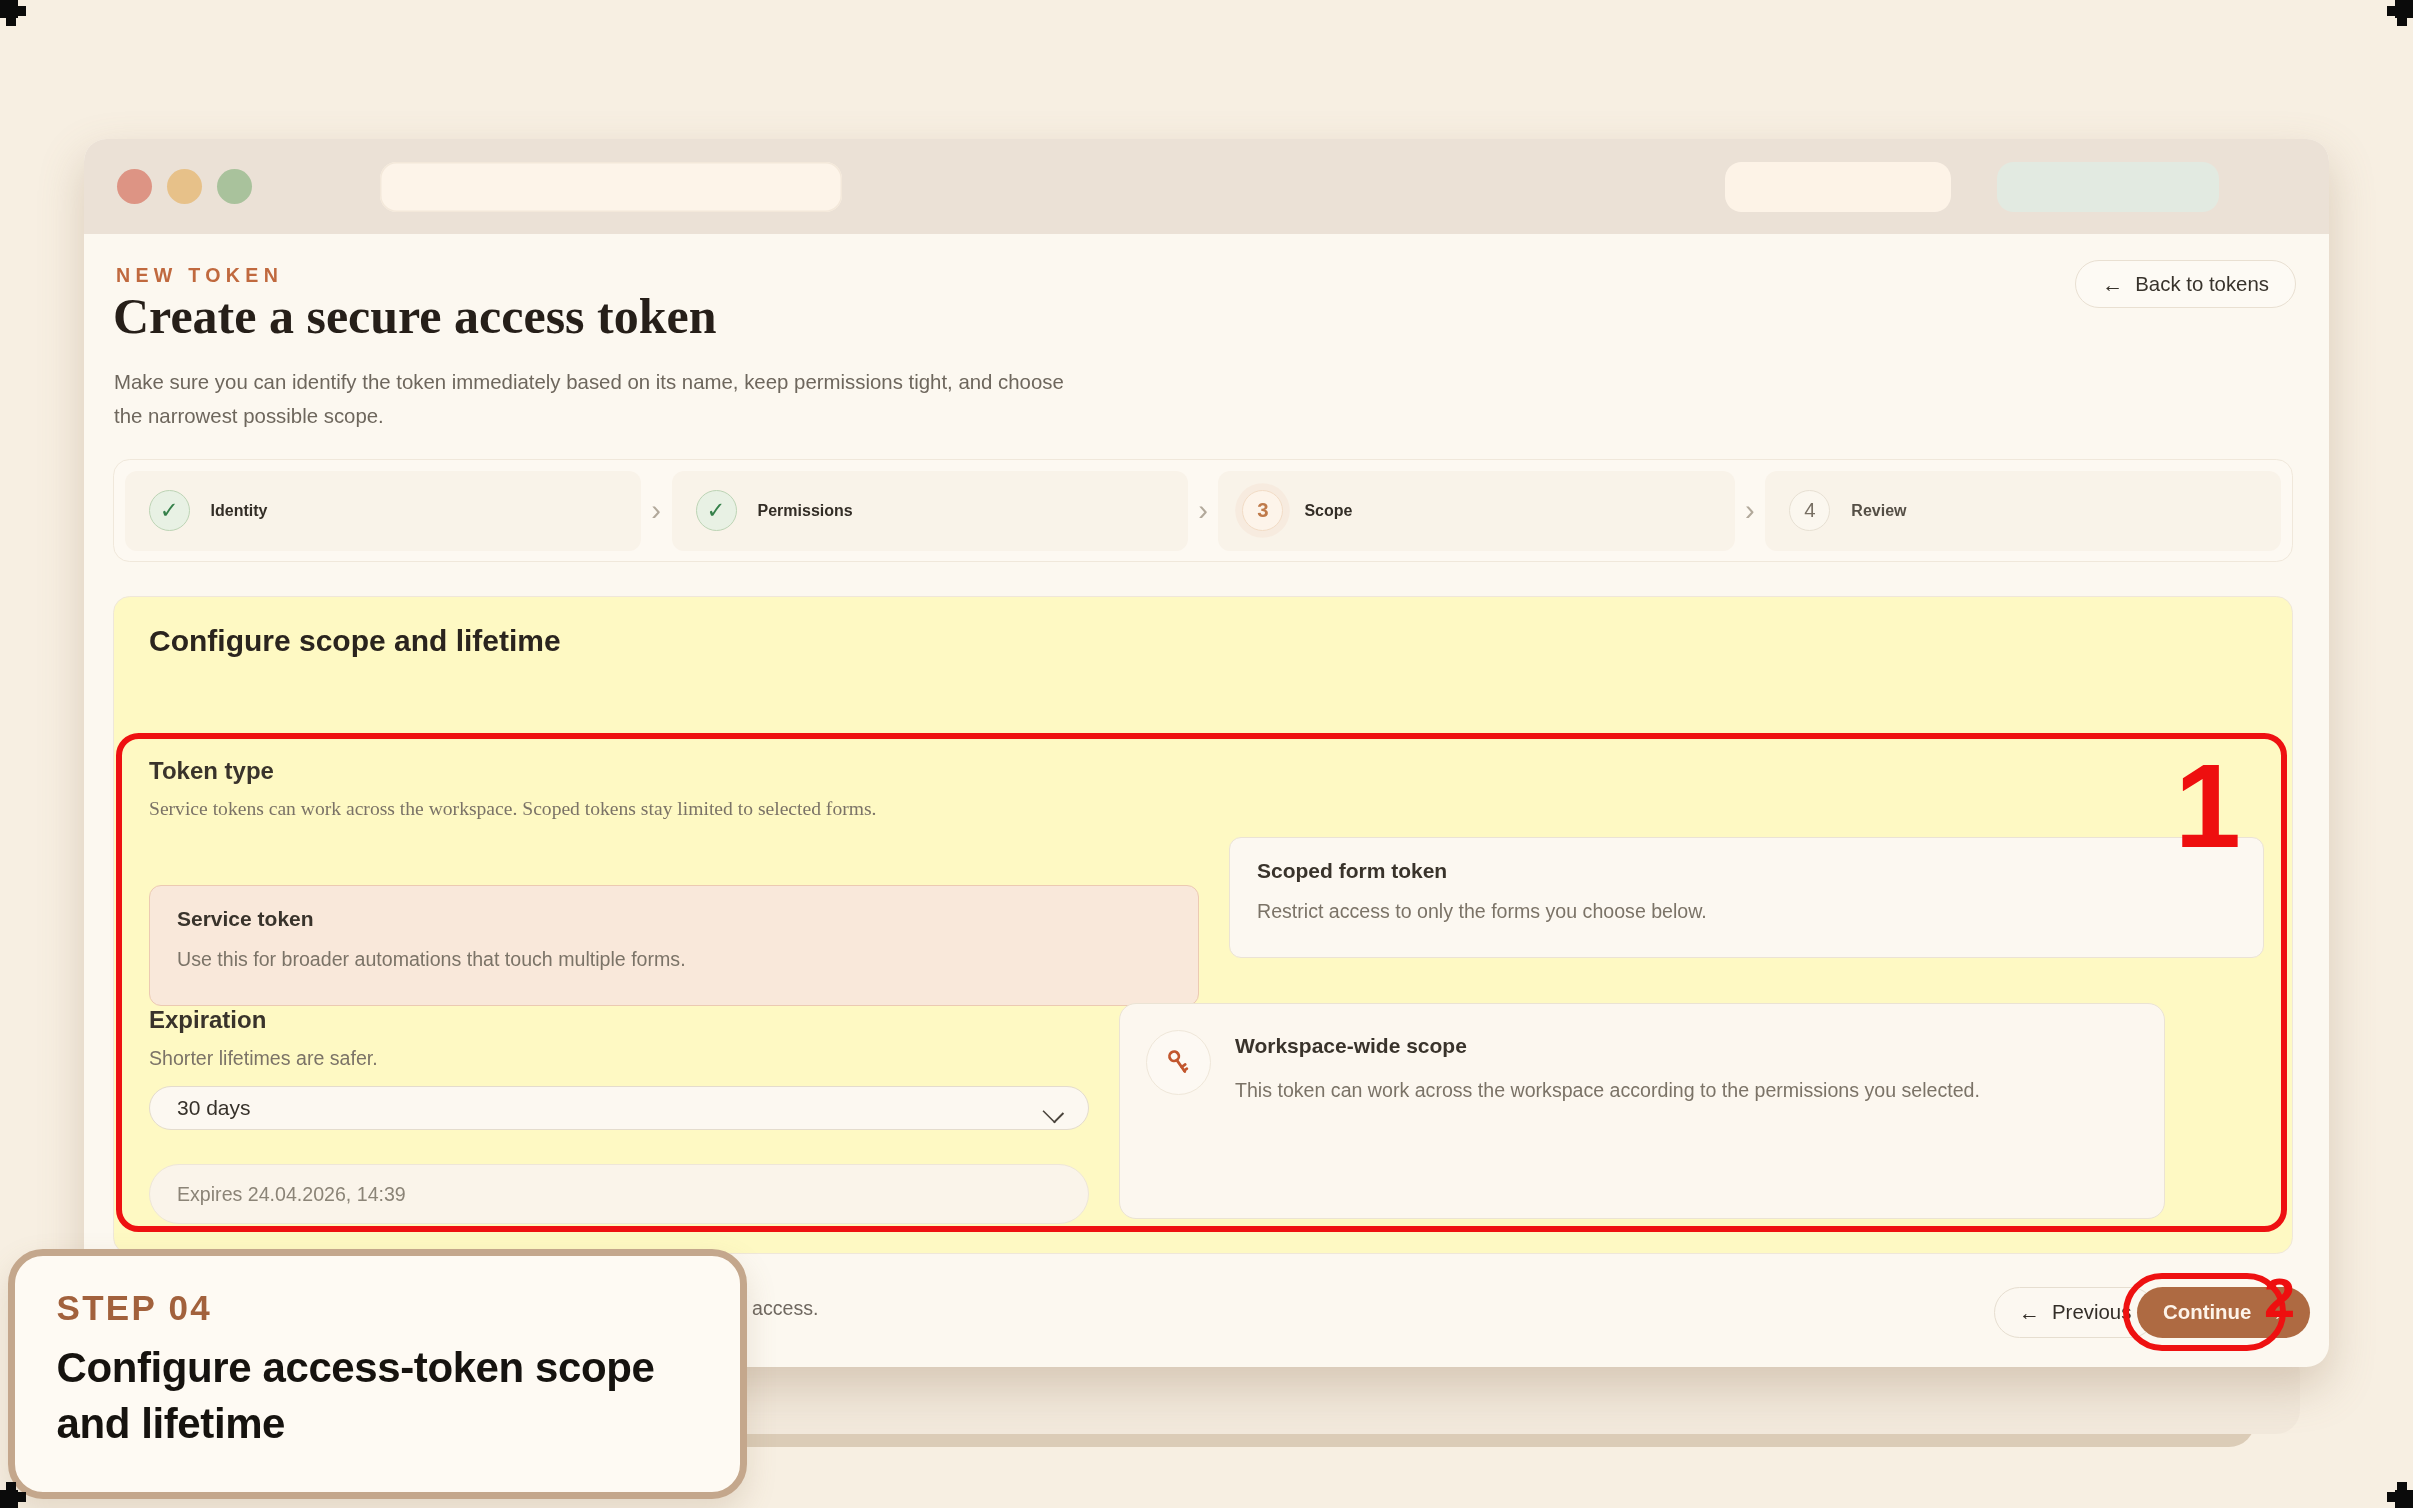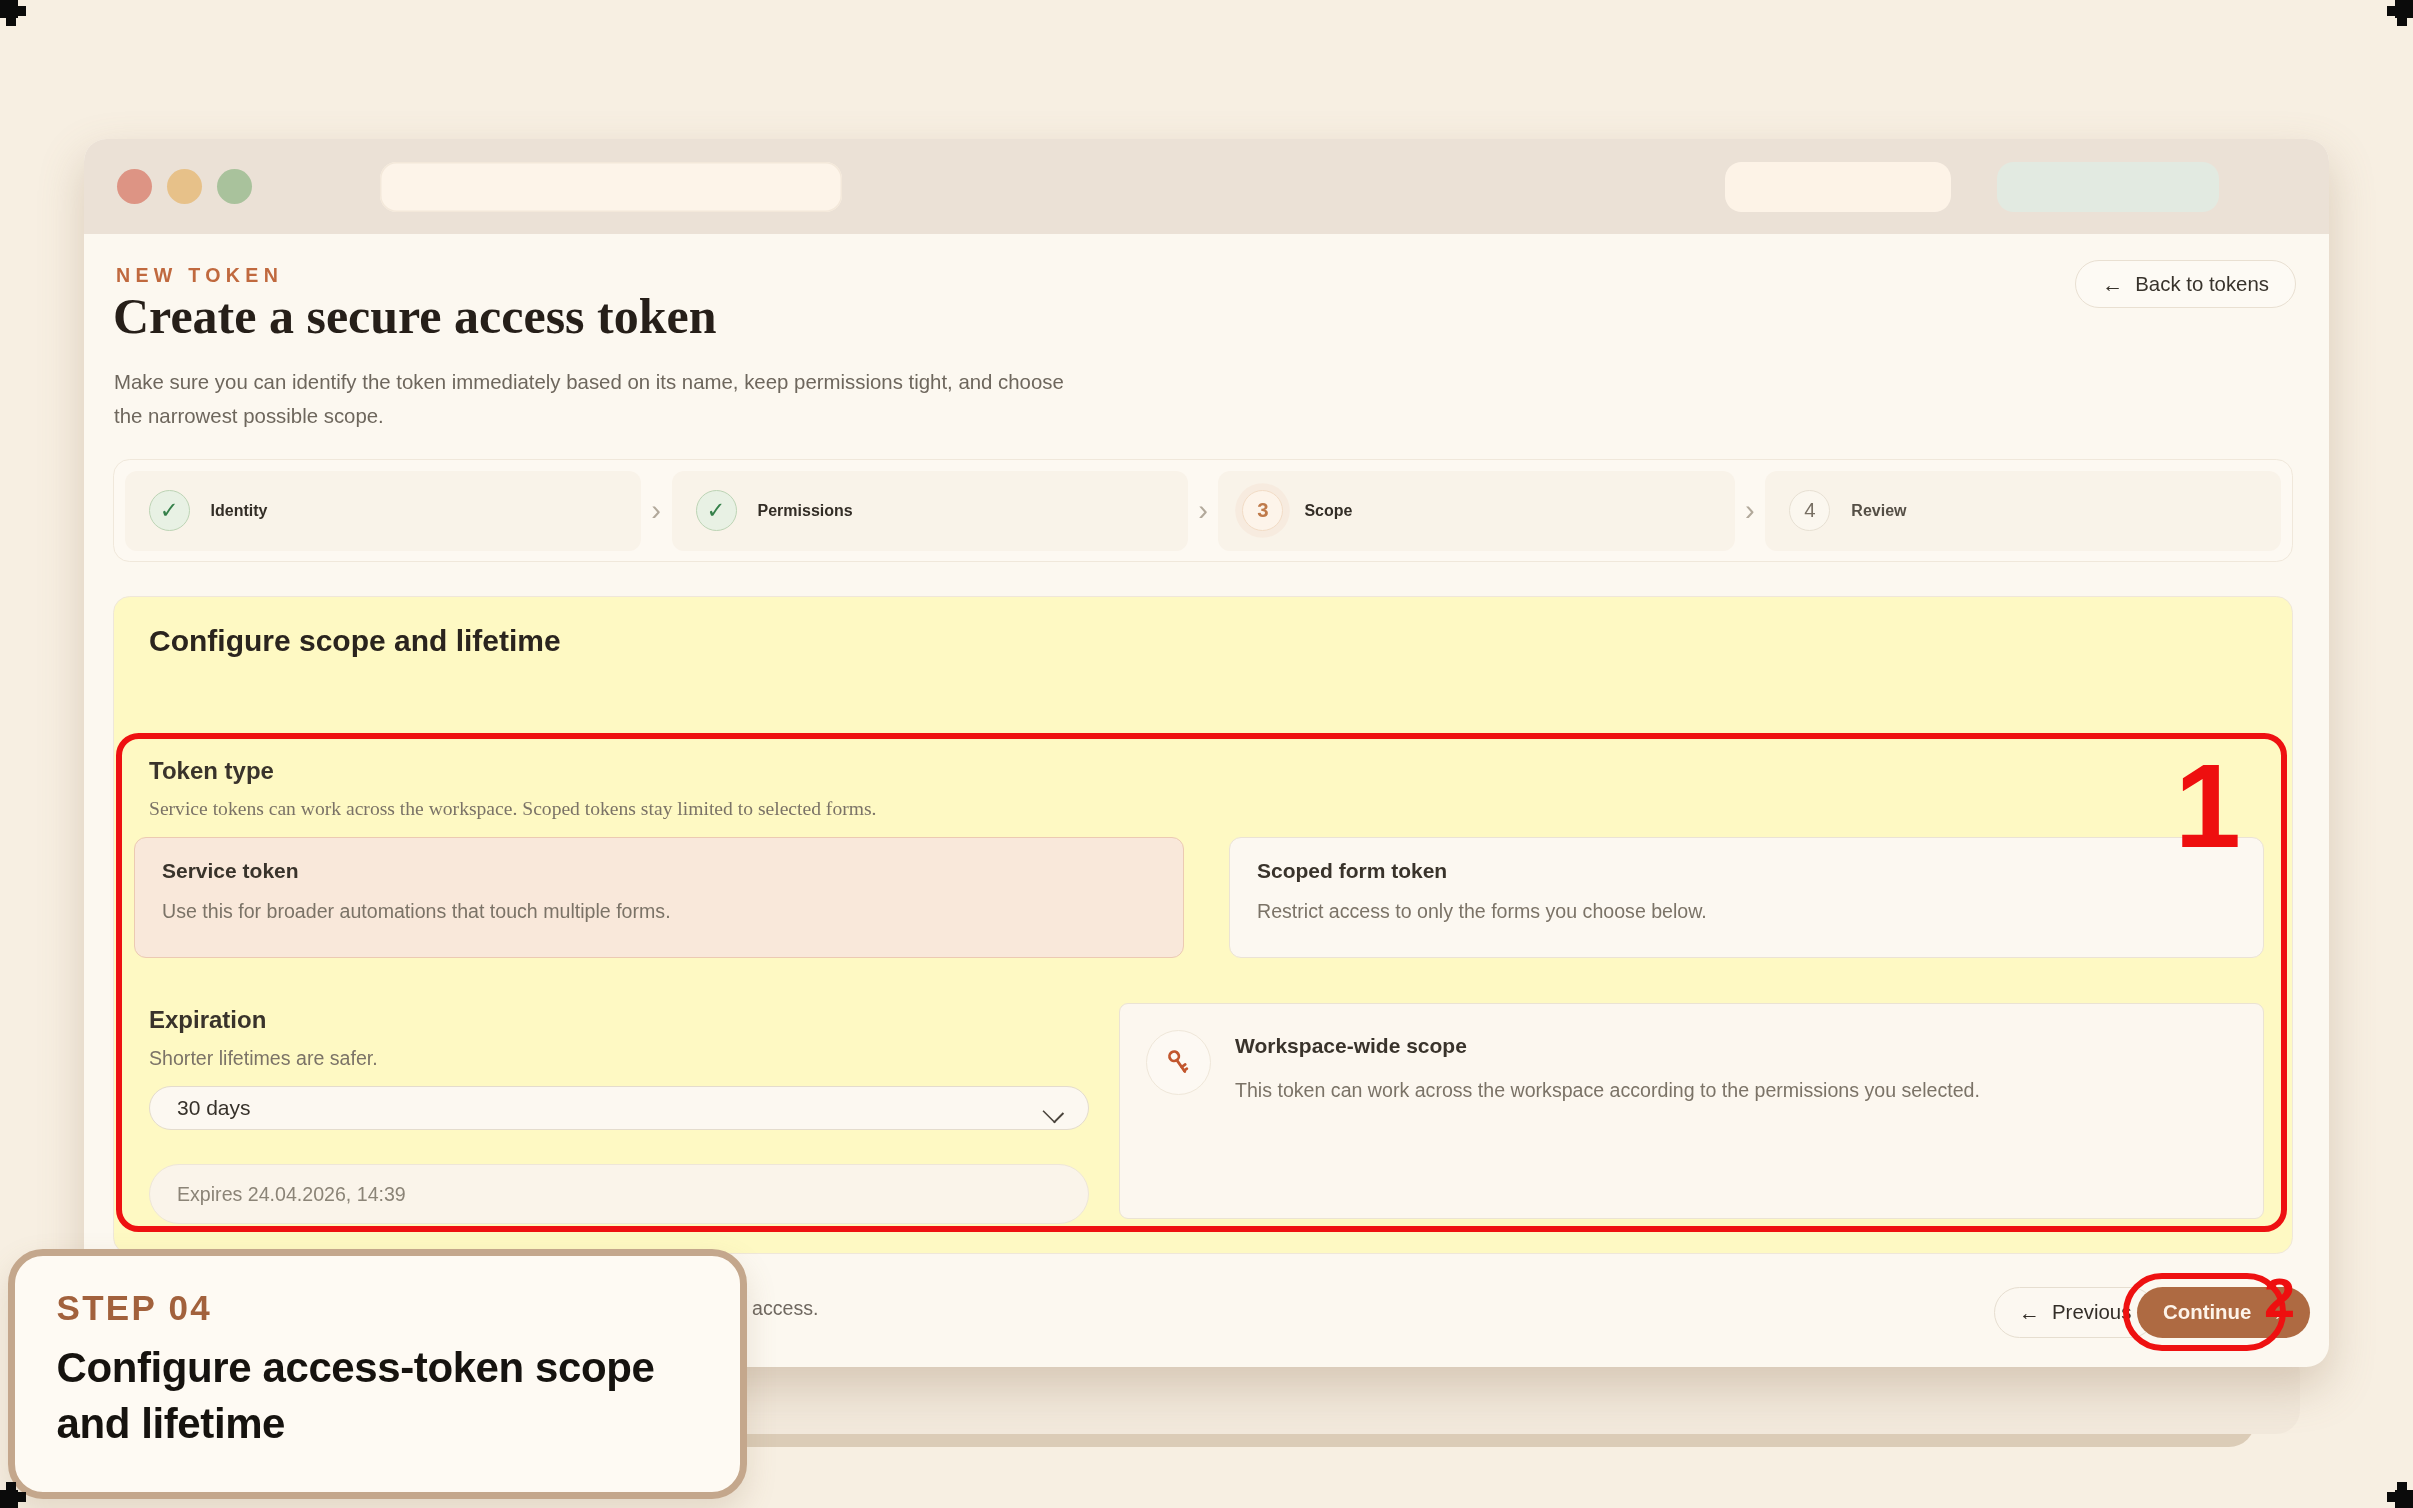--- a/index.html
+++ b/index.html
@@ -61,31 +61,31 @@
 
   .redbox { position:absolute; left:1.5px; top:136px; width:2171px; height:499px; border:6px solid #ee1111; border-radius:22.6px; z-index:5; pointer-events:none; }
   .callout-1 { position:absolute; right:51px; top:149px; font-size:119px; font-weight:700; color:#ee0f0f; z-index:6; line-height:1; }
 
   .f-label { position:absolute; font-size:24px; font-weight:600; color:#39332b; }
   .f-desc  { position:absolute; font-size:19.6px; color:#7b7367; }
 
   .tokcard { position:absolute; top:240px; height:121px; border-radius:12px; }
   .tokcard .t { position:absolute; left:27px; top:21px; font-size:21px; font-weight:600; color:#39332b; }
   .tokcard .d { position:absolute; left:27px; top:62px; font-size:19.6px; color:#7b7367; }
-  .tok-service { left:20px; width:1050px; background:#f9e8da; border:1.5px solid #eccab2; }
+  .tok-service { left:35px; width:1050px; background:#f9e8da; border:1.5px solid #eccab2;margin-top:48px; }
   .tok-scoped  { left:1115px; width:1035px; background:#fcf8f1; border:1.5px solid #ebe3d5; }
 
   .select { position:absolute; left:35px; top:489px; width:940px; height:44px; border-radius:30px; background:#fcf8f1;
             border:1.5px solid #e4dccd; display:flex; align-items:center; padding:0 27px; font-size:21px; color:#36312a; cursor:pointer; }
   .chev { position:absolute; right:26px; top:16.6px; width:16.6px; height:16.6px; border-right:2.3px solid #4a443c; border-bottom:2.3px solid #4a443c; transform:rotate(45deg) scale(1,.8); }
   .expires { position:absolute; left:35px; top:567px; width:940px; height:60px; border-radius:30px; background:#faf4ea;
              border:1.5px solid #eee6d8; display:flex; align-items:center; padding:0 27px; font-size:19.6px; color:#8b8477; }
 
-  .panel { position:absolute; left:1005px; top:406px; width:1145px; height:216px; background:#fcf7ef;
-           border:1.5px solid #ebe3d4; border-radius:9px; }
+  .panel { position:absolute; left:1005px; top:406px; width:1046px; height:216px; background:#fcf7ef;
+           border:1.5px solid #ebe3d4; border-radius:17px; }
   .icircle { position:absolute; left:26px; top:26px; width:65px; height:65px; border-radius:50%; background:#fdf9f3;
              border:1.5px solid #efe7d9; display:flex; align-items:center; justify-content:center; }
   .panel .t { position:absolute; left:115px; top:30px; font-size:21px; font-weight:600; color:#39332b; }
   .panel .d { position:absolute; left:115px; top:72px; width:988px; font-size:19.6px; color:#7b7367; line-height:1.5; }
 
   .footer-note { position:absolute; left:668px; top:1158px; font-size:19.6px; color:#6f6860; }
   .btn-prev { position:absolute; left:1910px; top:1148px; height:51px; padding:0 24px; background:#fcf8f1;
               border:1.5px solid #e6ded0; font-size:20.4px; color:#332e28; }
   .btn-cont { position:absolute; left:2053px; top:1148px; height:51px; padding:0 26px; background:#ae6a42;
               font-size:20.4px; font-weight:600; color:#fdf3e9; }

